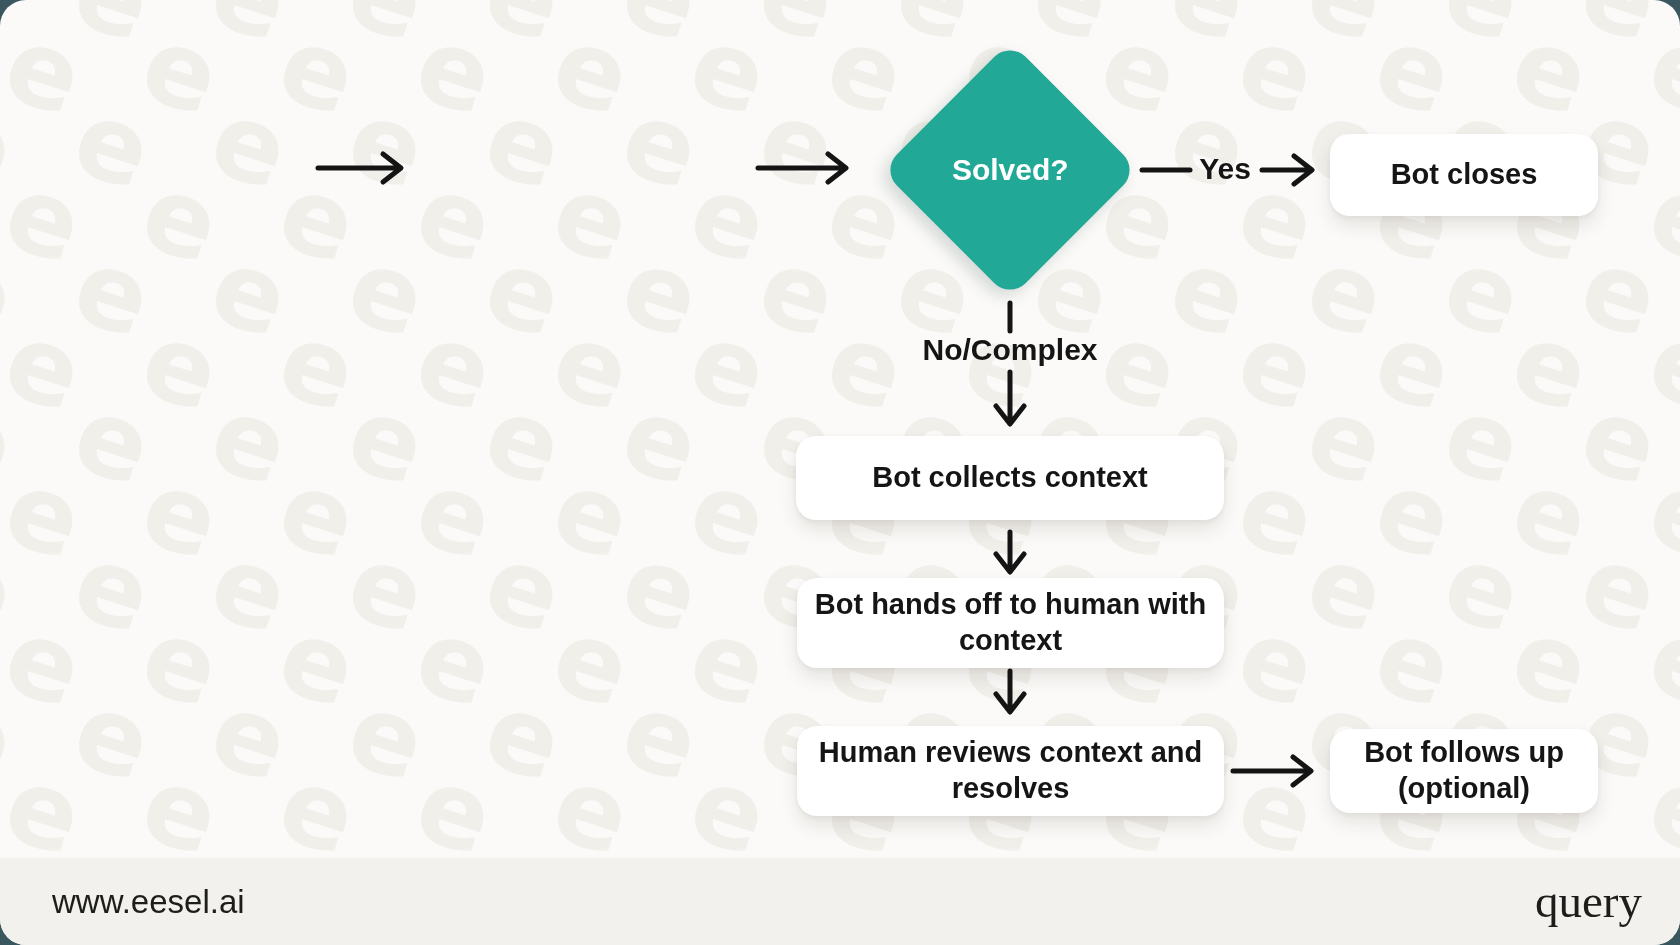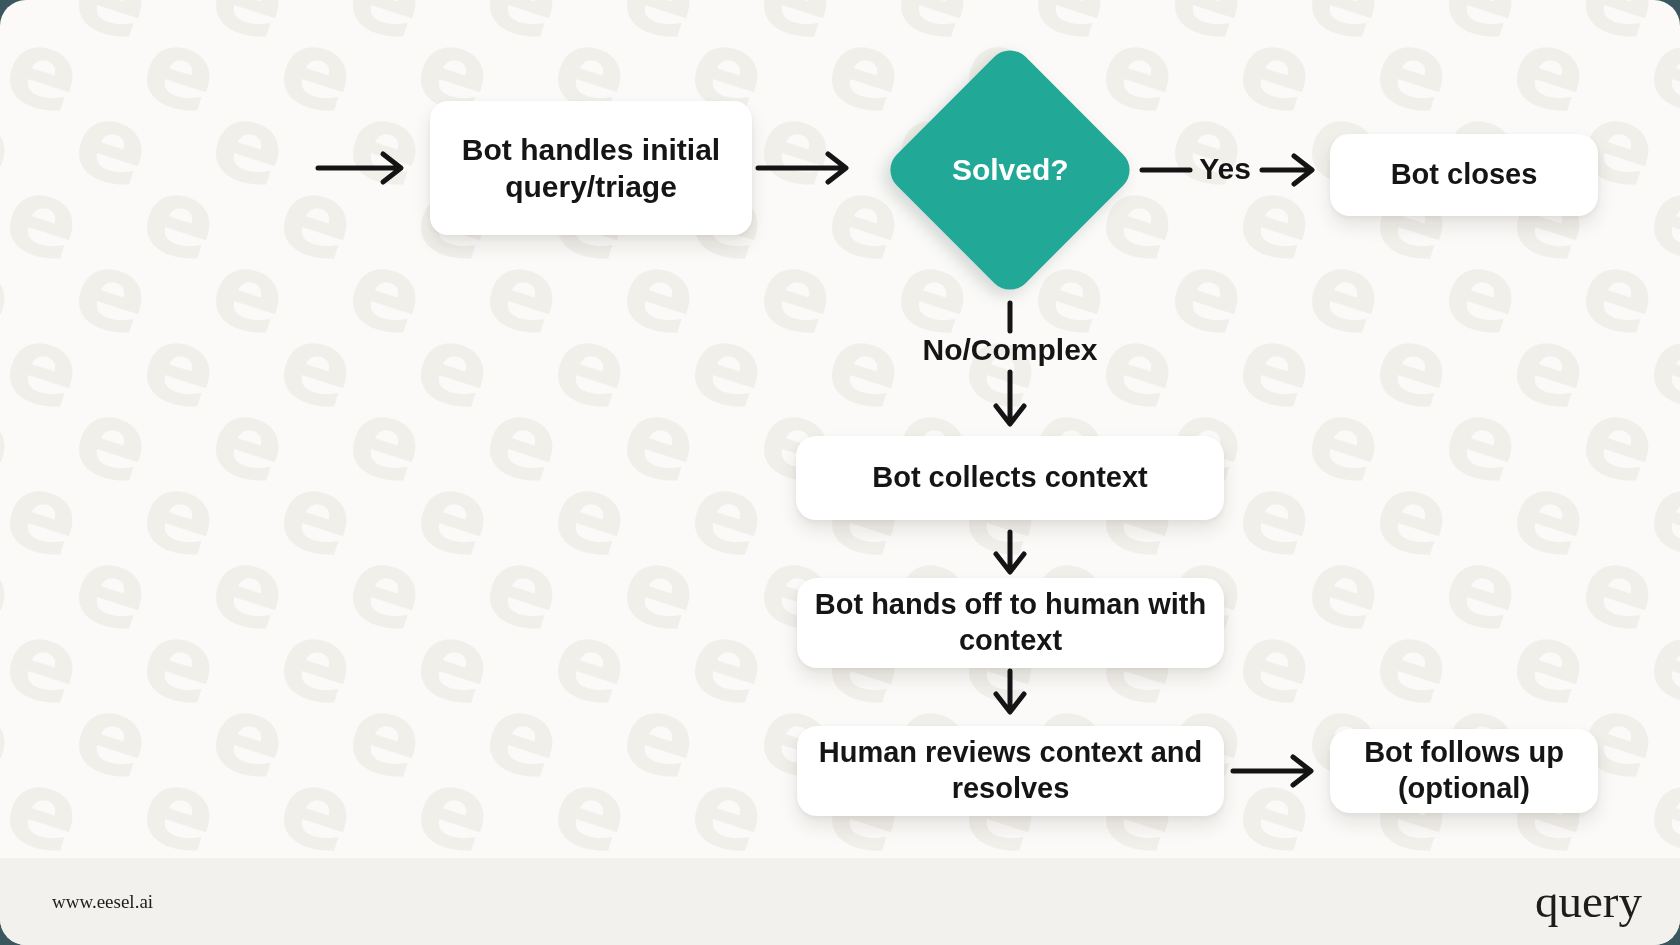--- a/index.html
+++ b/index.html
@@ -111,22 +111,22 @@
     left: 0; right: 0; bottom: 0;
     height: 87px;
     background: #f2f1ee;
     display: flex;
     align-items: center;
     justify-content: space-between;
     padding: 0 38px 0 52px;
     box-sizing: border-box;
   }
   .footer .site-url {
-    font-family: Liberation Serif, serif;
-    font-size: 19px;
+    font-family: Liberation Sans, sans-serif;
+    font-size: 33px;
     color: #1d1d1b;
   }
   .footer .brand-wordmark {
     font-family: "Liberation Serif", serif;
     font-size: 47px;
     color: #1d1d1b;
     line-height: 1;
   }
 </style>
 </head>
@@ -325,23 +325,20 @@
     <path d="M1142 170 L1190 170"></path>
     <path d="M1262 170 L1311 170 M1294 156 L1312 170 L1294 184"></path>
     <path d="M1010 303 L1010 331"></path>
     <path d="M1010 372 L1010 423 M996 406 L1010 424 L1024 406"></path>
     <path d="M1010 532 L1010 571 M996 554 L1010 572 L1024 554"></path>
     <path d="M1010 671 L1010 711 M996 694 L1010 712 L1024 694"></path>
     <path d="M1233 771 L1310 771 M1293 757 L1311 771 L1293 785"></path>
   </svg>
 
 
-  <div class="node n-handles">
-    <span>Bot handles initial query/triage</span>
-  </div>
 
   <div class="diamond" id="decision-diamond" style="background: rgb(33, 168, 150);">
     <span class="diamond-label">Solved?</span>
   </div>
 
   <div class="edge-label el-yes">Yes</div>
   <div class="edge-label el-no">No/Complex</div>
 
   <div class="node n-closes">
     <span>Bot closes</span>

